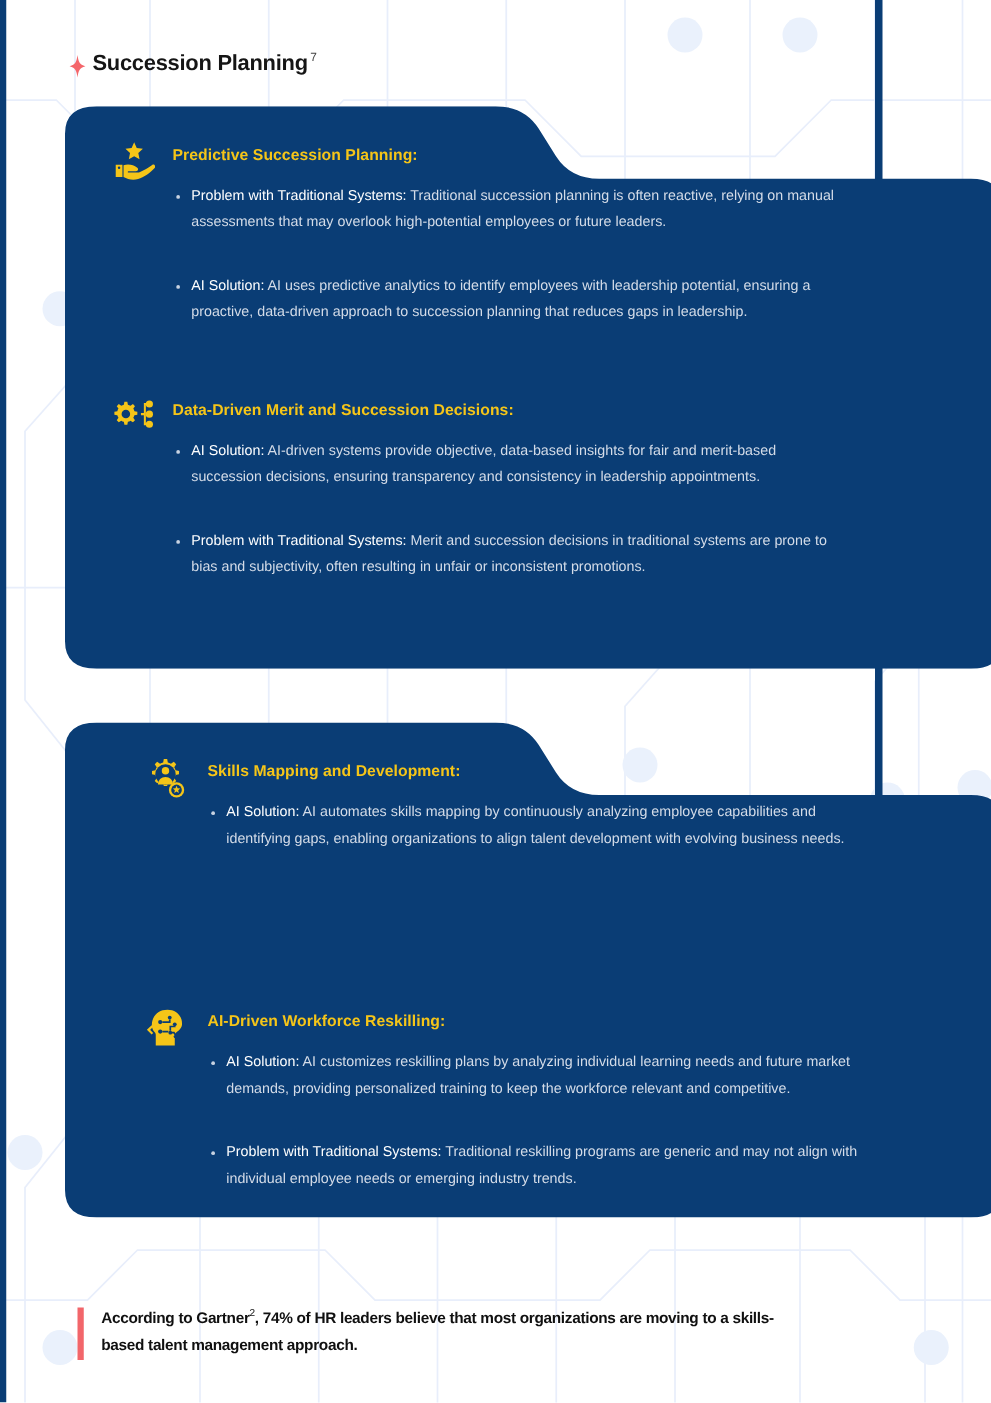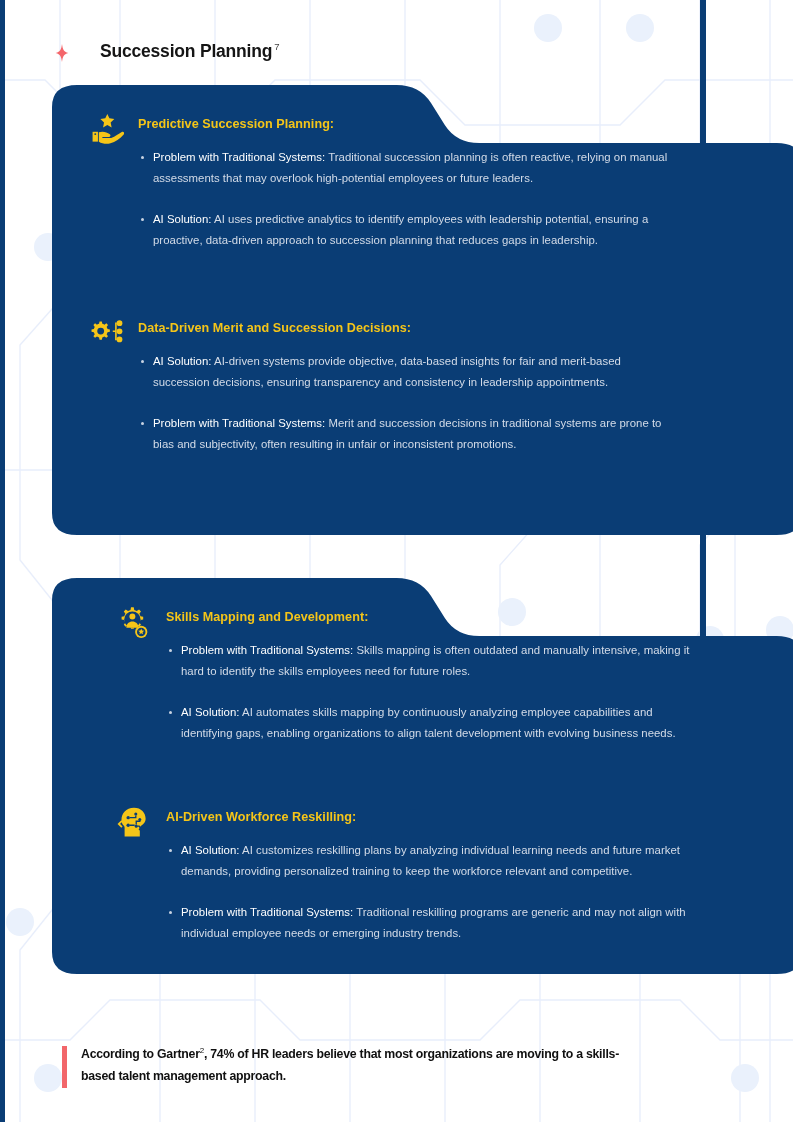--- a/index.html
+++ b/index.html
@@ -49,22 +49,22 @@
     position: relative;
     z-index: 2;
     width: 793px;
     height: 1122px;
   }
 
   
   .section-heading {
     position: absolute;
     display: flex;
-    align-items: center;
-    gap: 28px;
+    align-items: flex-start;
+    gap: 2px;
     left: 52px;
   }
   .spark-icon {
     width: 20px;
     height: 22px;
     flex: none;
     position: relative;
     top: 3px;
   }
   .section-title {
@@ -138,21 +138,21 @@
     width: 530px;
   }
   .bullet {
     position: relative;
     padding-left: 13px;
     font-size: 11.4px;
     line-height: 20.6px;
     color: #d4dce8;
     letter-spacing: 0.02px;
   }
-  .bullet + .bullet { margin-top: 21px; }
+  .bullet + .bullet { margin-top: 31px; }
   .bullet::before {
     content: "";
     position: absolute;
     left: 1px;
     top: 8.5px;
     width: 3.2px;
     height: 3.2px;
     border-radius: 50%;
     background: #c8d3e2;
   }
@@ -319,23 +319,20 @@
             <circle cx="18.1" cy="12.4" r="3.5" fill="#f5c518"></circle>
             <path d="M11 25.5 c0 -4.5 3.2 -7.2 7.1 -7.2 c3.9 0 7.1 2.7 7.1 7.2 z" fill="#f5c518"></path>
             <circle cx="28.5" cy="30.5" r="7.2" fill="#f5c518"></circle>
             <circle cx="28.5" cy="30.5" r="5" fill="#0a3d75"></circle>
             <path d="M28.5 26.6 l1 2.3 l2.5 0.25 l-1.9 1.7 l0.55 2.45 l-2.15 -1.3 l-2.15 1.3 l0.55 -2.45 l-1.9 -1.7 l2.5 -0.25 z" fill="#f5c518"></path>
           </svg>
           <div class="topic-title">Skills Mapping and Development:</div>
         </div>
         <div class="bullets" style="top:34px;">
           <div class="bullet">
-            <b>Problem with Traditional Systems:</b><span> Skills mapping is often outdated and manually intensive, making it hard to identify the skills employees need for future roles.</span>
-          </div>
-          <div class="bullet">
             <b>AI Solution:</b><span> AI automates skills mapping by continuously analyzing employee capabilities and identifying gaps, enabling organizations to align talent development with evolving business needs.</span>
           </div>
         </div>
       </div>
 
       <div class="topic" style="top:228px;">
         <div class="topic-head">
           <svg class="topic-icon" viewBox="0 0 40 38">
             <path d="M20 2 C11 2 6 8.5 6 15.5 c0 3.2 1 5 2.4 6.4 c0.9 0.9 1.1 1.6 1.1 2.7 V34 h17 V25 c0 -1.4 0.7 -2.2 1.8 -3.1 C30.8 20 33 18 33 14.5 C33 7.5 28 2 20 2 Z" fill="#f5c518"></path>
             <circle cx="13.5" cy="13" r="1.9" fill="#0a3d75"></circle>

